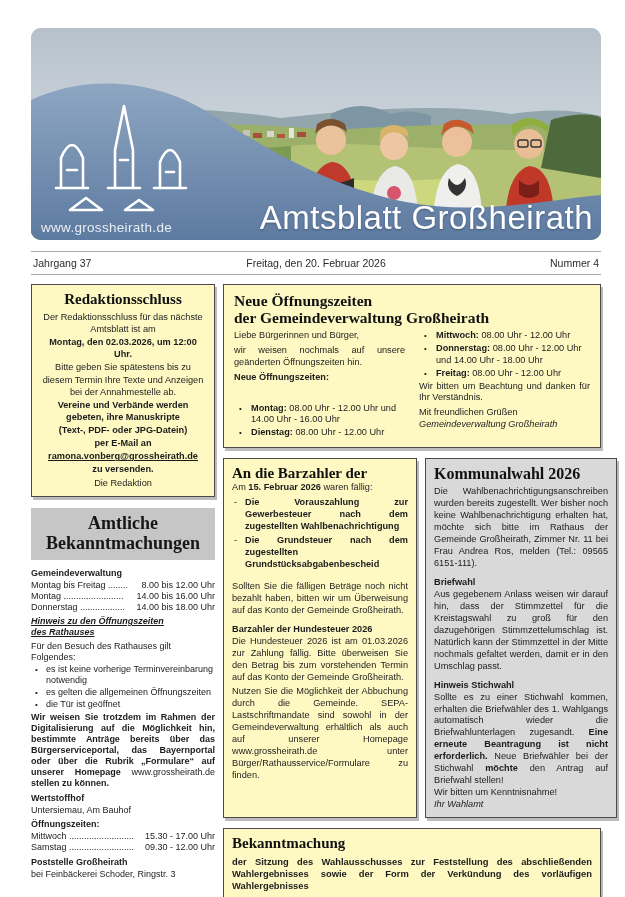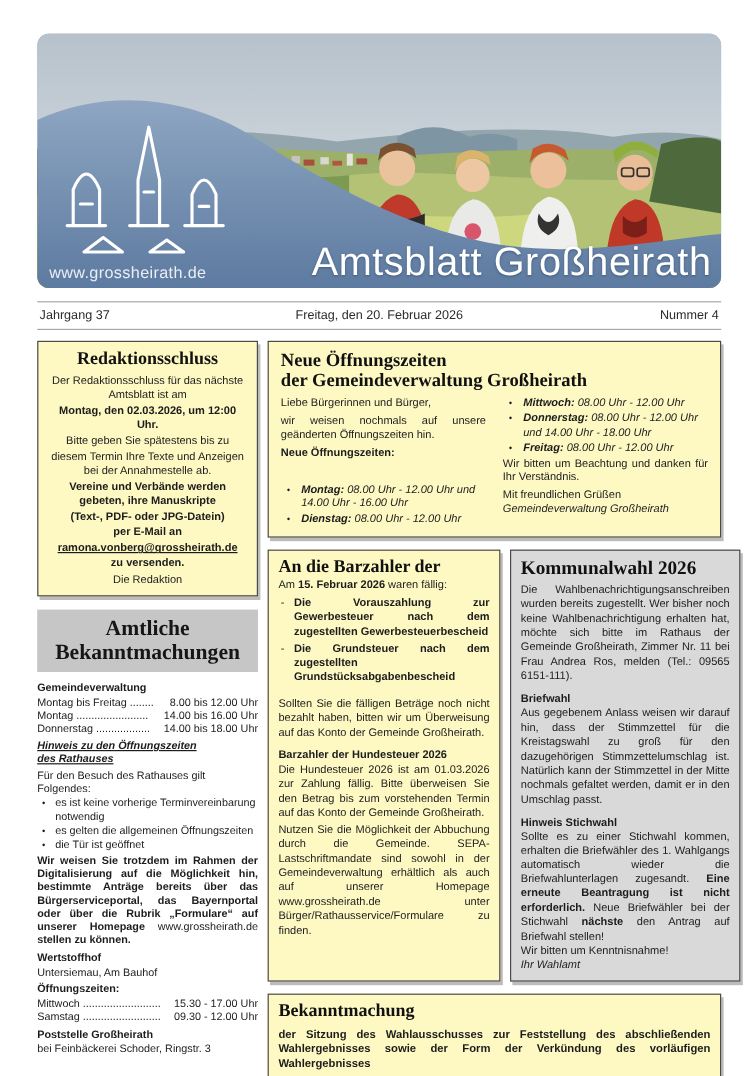--- a/index.html
+++ b/index.html
@@ -49,21 +49,21 @@
   ul.dotlist{margin:1px 0 2px;padding-left:15px;list-style:none;}
   ul.dotlist li{position:relative;margin:0 0 1px;}
   ul.dotlist li::before{content:"•";position:absolute;left:-11px;font-size:8px;top:1px;}
   .just{text-align:justify;}
 
   
   .opening{min-height:137px;padding:7px 10px;}
   .opening h2.boxtitle{font-size:15.5px;}
   .two-col{display:flex;gap:14px;margin-top:3px;font-size:9.2px;line-height:1.3;}
   .two-col > div{flex:1;min-width:0;}
-  ul.daylist{margin:19px 0 0;padding-left:17px;list-style:none;font-style:italic;}
+  ul.daylist{margin:19px 0 0;padding-left:17px;list-style:none;}
   ul.daylist li{position:relative;margin:0 0 1px;}
   ul.daylist li::before{content:"•";position:absolute;left:-12px;top:1px;font-size:8px;}
 
   .row2{display:flex;gap:8px;margin-top:10px;align-items:stretch;}
   .steuern{width:194px;flex:none;min-height:355px;font-size:9.2px;line-height:1.3;}
   .wahlbox{width:192px;flex:none;min-height:355px;background:#d9d9d9;font-size:9.2px;line-height:1.3;}
   .wahlbox h2.boxtitle{font-size:16px;}
   ul.dashlist{margin:3px 0;padding-left:13px;list-style:none;font-weight:bold;}
   ul.dashlist li{position:relative;margin:0 0 2px;}
   ul.dashlist li::before{content:"-";position:absolute;left:-11px;top:0;font-weight:normal;}
@@ -254,40 +254,40 @@
             </div>
           </div>
         </div>
 
         <div class="row2">
 
           <div class="box steuern">
             <h2 class="boxtitle" style="margin-bottom:0">An die Barzahler der</h2>
             <p><span>Am </span><span class="b">15. Februar 2026</span><span> waren fällig:</span></p>
             <ul class="dashlist just">
-              <li>Die Vorauszahlung zur Gewerbesteuer nach dem zugestellten Gewerbesteuerbescheid</li>
+              <li>Die Vorauszahlung zur Gewerbesteuer nach dem zugestellten Wahlbenachrichtigung</li>
               <li>Die Grundsteuer nach dem zugestellten Grundstücksabgabenbescheid</li>
             </ul>
             <div class="sp"></div>
             <p class="just">Sollten Sie die fälligen Beträge noch nicht bezahlt haben, bitten wir um Überweisung auf das Konto der Gemeinde Großheirath.</p>
             <div class="sp"></div>
             <p class="b">Barzahler der Hundesteuer 2026</p>
             <p class="just">Die Hundesteuer 2026 ist am 01.03.2026 zur Zahlung fällig. Bitte überweisen Sie den Betrag bis zum vorstehenden Termin auf das Konto der Gemeinde Großheirath.</p>
             <p class="just" style="margin-top:3px">Nutzen Sie die Möglichkeit der Abbuchung durch die Gemeinde. SEPA-Lastschriftmandate sind sowohl in der Gemeindeverwaltung erhältlich als auch auf unserer Homepage www.grossheirath.de unter Bürger/Rathausservice/Formulare zu finden.</p>
           </div>
 
           <div class="box wahlbox">
             <h2 class="boxtitle">Kommunalwahl 2026</h2>
             <p class="just">Die Wahlbenachrichtigungsanschreiben wurden bereits zugestellt. Wer bisher noch keine Wahlbenachrichtigung erhalten hat, möchte sich bitte im Rathaus der Gemeinde Großheirath, Zimmer Nr. 11 bei Frau Andrea Ros, melden (Tel.: 09565 6151-111).</p>
             <div class="sp"></div>
             <p class="b">Briefwahl</p>
             <p class="just">Aus gegebenem Anlass weisen wir darauf hin, dass der Stimmzettel für die Kreistagswahl zu groß für den dazugehörigen Stimmzettelumschlag ist. Natürlich kann der Stimmzettel in der Mitte nochmals gefaltet werden, damit er in den Umschlag passt.</p>
             <div class="sp"></div>
             <p class="b">Hinweis Stichwahl</p>
-            <p class="just"><span>Sollte es zu einer Stichwahl kommen, erhalten die Briefwähler des 1. Wahlgangs automatisch wieder die Briefwahlunterlagen zugesandt. </span><span class="b">Eine erneute Beantragung ist nicht erforderlich.</span><span> Neue Briefwähler bei der Stichwahl </span><span class="b">nächste</span><span> den Antrag auf Briefwahl stellen!</span></p>
+            <p class="just"><span>Sollte es zu einer Stichwahl kommen, erhalten die Briefwähler des 1. Wahlgangs automatisch wieder die Briefwahlunterlagen zugesandt. </span><span class="b">Eine erneute Beantragung ist nicht erforderlich.</span><span> Neue Briefwähler bei der Stichwahl </span><span class="b">möchte</span><span> den Antrag auf Briefwahl stellen!</span></p>
             <p>Wir bitten um Kenntnisnahme!</p>
             <p class="i">Ihr Wahlamt</p>
           </div>
         </div>
 
         <div class="box bek">
           <h2 class="boxtitle">Bekanntmachung</h2>
           <p class="b just">der Sitzung des Wahlausschusses zur Feststellung des abschließenden Wahlergebnisses sowie der Form der Verkündung des vorläufigen Wahlergebnisses</p>
 
         </div>

